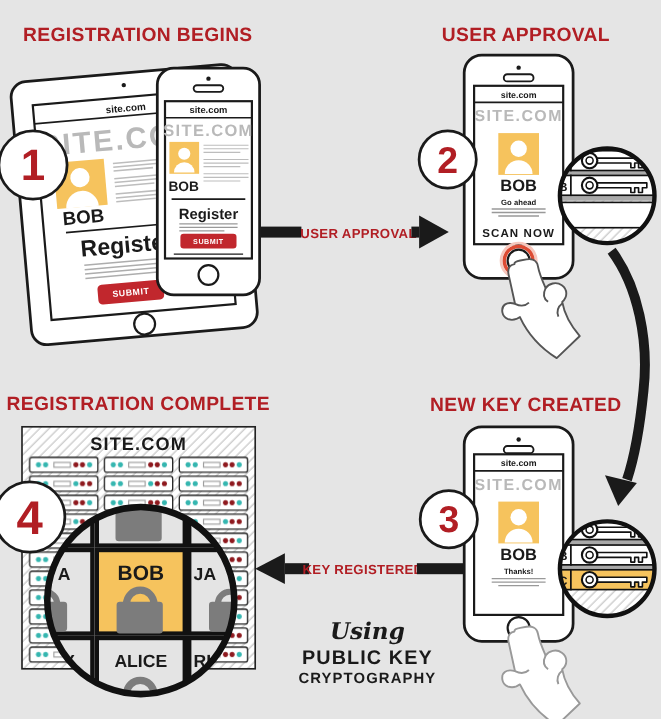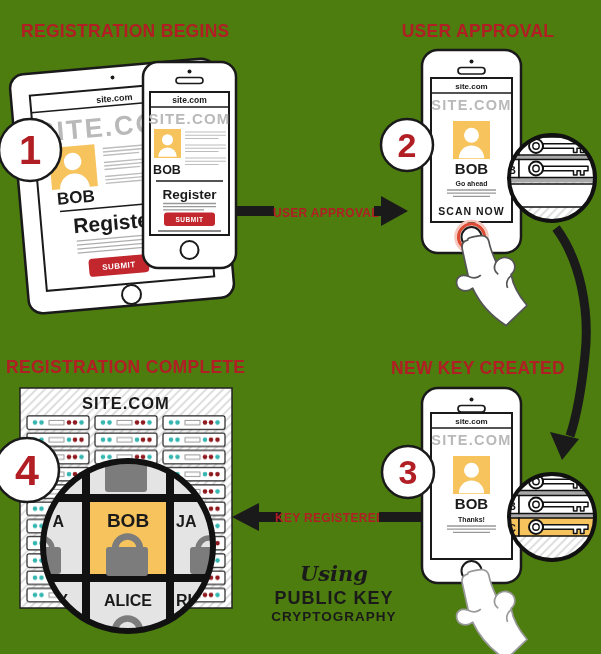--- a/index.html
+++ b/index.html
@@ -1,16 +1,16 @@
 <!DOCTYPE html>
 <html><head>
 <meta charset="utf-8">
 <style>
   html,body{margin:0;padding:0;background:#fff;}
-  .stage{position:relative;width:601px;height:654px;background:#4d7c0f;overflow:hidden;}
+  .stage{position:relative;width:601px;height:654px;background:#e5e5e5;overflow:hidden;}
   svg{display:block;}
   svg text{font-family:"Liberation Sans",sans-serif;font-weight:700;fill:#1a1a1a;}
   .red{fill:#B11E24;}
   .title{font-size:17.5px;letter-spacing:.3px;}
   .gray{fill:#B9B9B9;}
   .white{fill:#fff;}
   .script{font-family:"DejaVu Serif",serif;font-style:italic;font-size:21px;}
   .spaced{letter-spacing:1px;}
 </style>
 </head>

